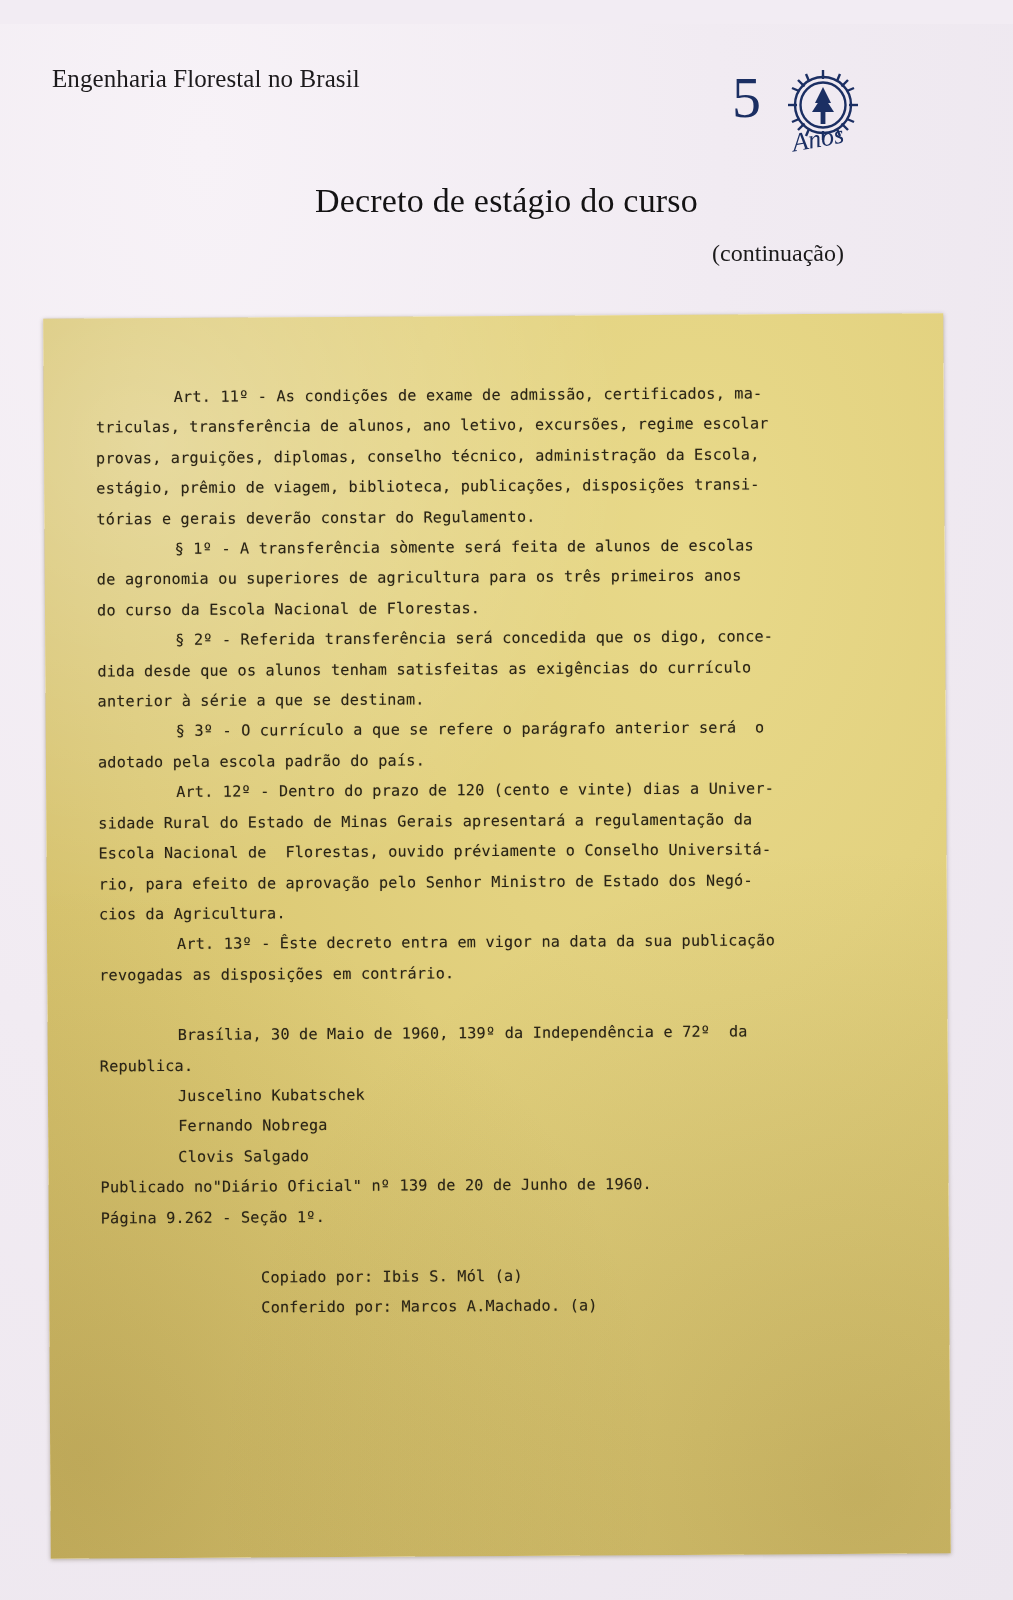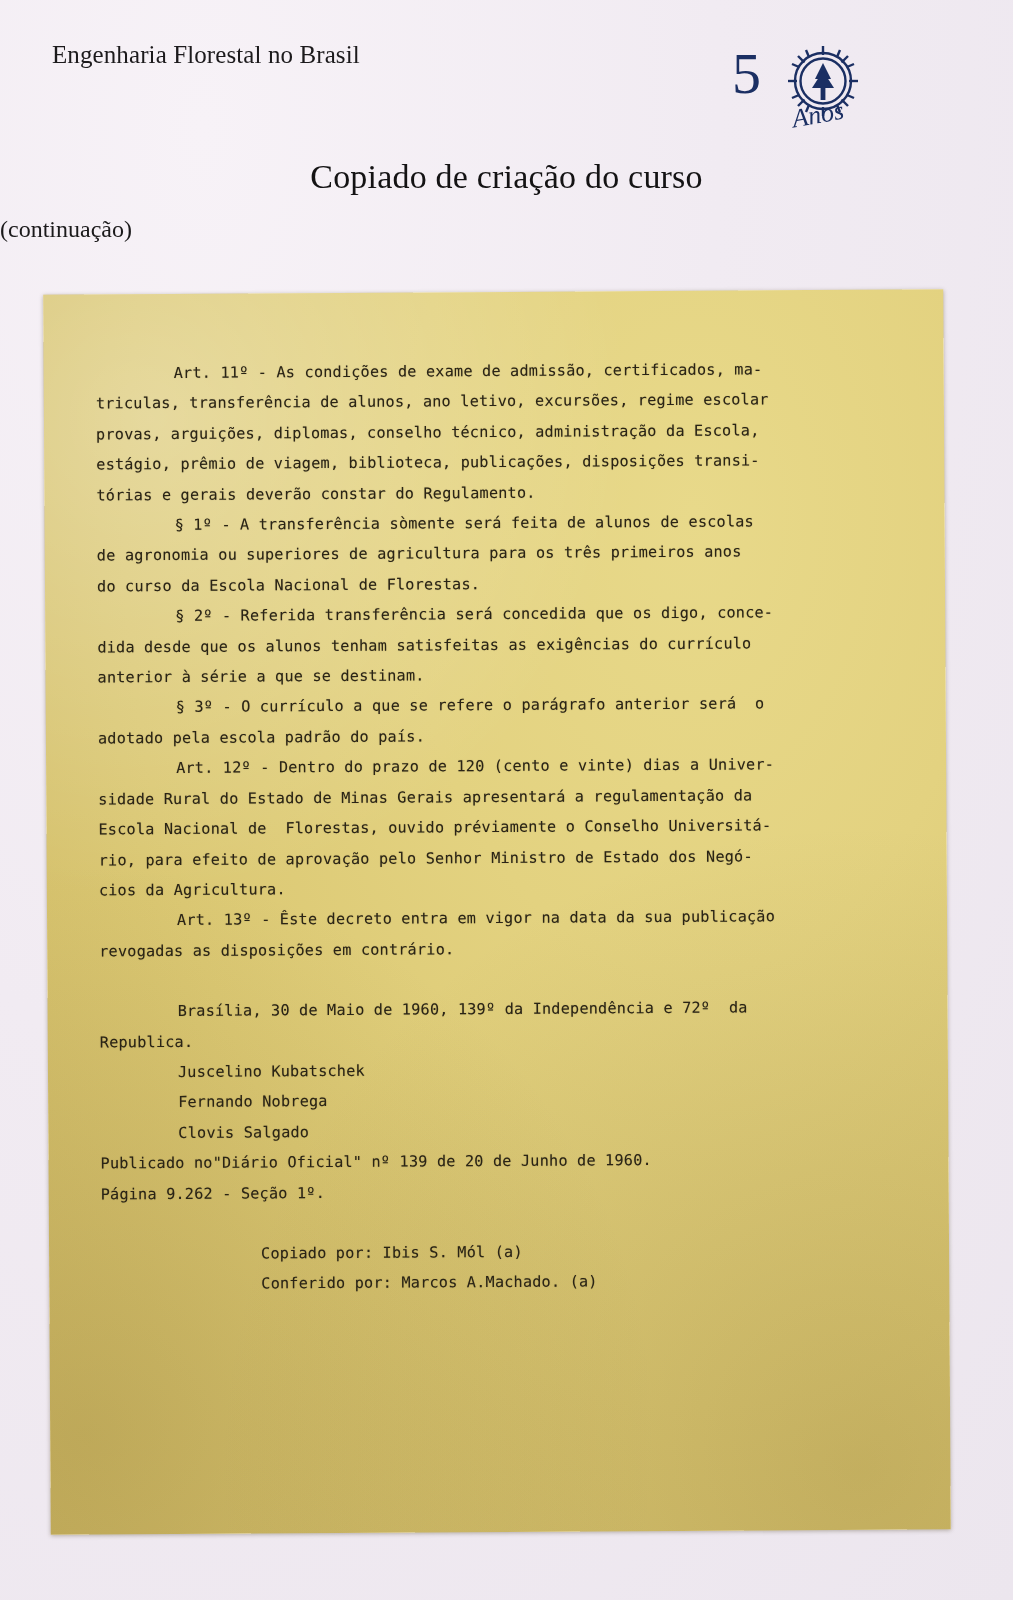--- a/index.html
+++ b/index.html
@@ -15,20 +15,21 @@
     font-family: "Liberation Serif", serif;
     position: relative;
   }
 
   
   .page {
     position: absolute;
     inset: 0;
     background:
       radial-gradient(ellipse at 20% 8%, #f7f2f7 0%, #f1ebf2 45%, #ece6ee 100%);
+    margin-top: 24px;
   }
 
   
   .book-header {
     position: absolute;
     top: 38px;
     left: 52px;
     width: 840px;
     display: flex;
     justify-content: space-between;
@@ -80,21 +81,21 @@
     text-align: center;
     font-size: 34px;
     color: #141314;
     letter-spacing: 0.2px;
   }
   .doc-subtitle {
     position: absolute;
     top: 216px;
     left: 0;
     width: 844px;
-    text-align: left;
+    text-align: right;
     font-size: 24px;
     color: #1b1a1b;
   }
 
   
   .scan {
     position: absolute;
     left: 47px;
     top: 292px;
     width: 900px;
@@ -175,21 +176,21 @@
         <g fill="#1b2f63">
           <path d="M39 21 L47 37 L31 37 Z"></path>
           <path d="M39 29 L50 46 L28 46 Z"></path>
           <rect x="36.6" y="44" width="4.8" height="14"></rect>
         </g>
       </svg>
       <span class="anos">Anos</span>
     </div>
   </div>
 
-  <div class="doc-title">Copiado de criação do curso</div>
+  <div class="doc-title">Decreto de estágio do curso</div>
   <div class="doc-subtitle">(continuação)</div>
 
   <div class="scan">
     <div class="typed">
 
       <p class="indent">Art. 11º - As condições de exame de admissão, certificados, ma-
 triculas, transferência de alunos, ano letivo, excursões, regime escolar
 provas, arguições, diplomas, conselho técnico, administração da Escola,
 estágio, prêmio de viagem, biblioteca, publicações, disposições transi-
 tórias e gerais deverão constar do Regulamento.</p>

